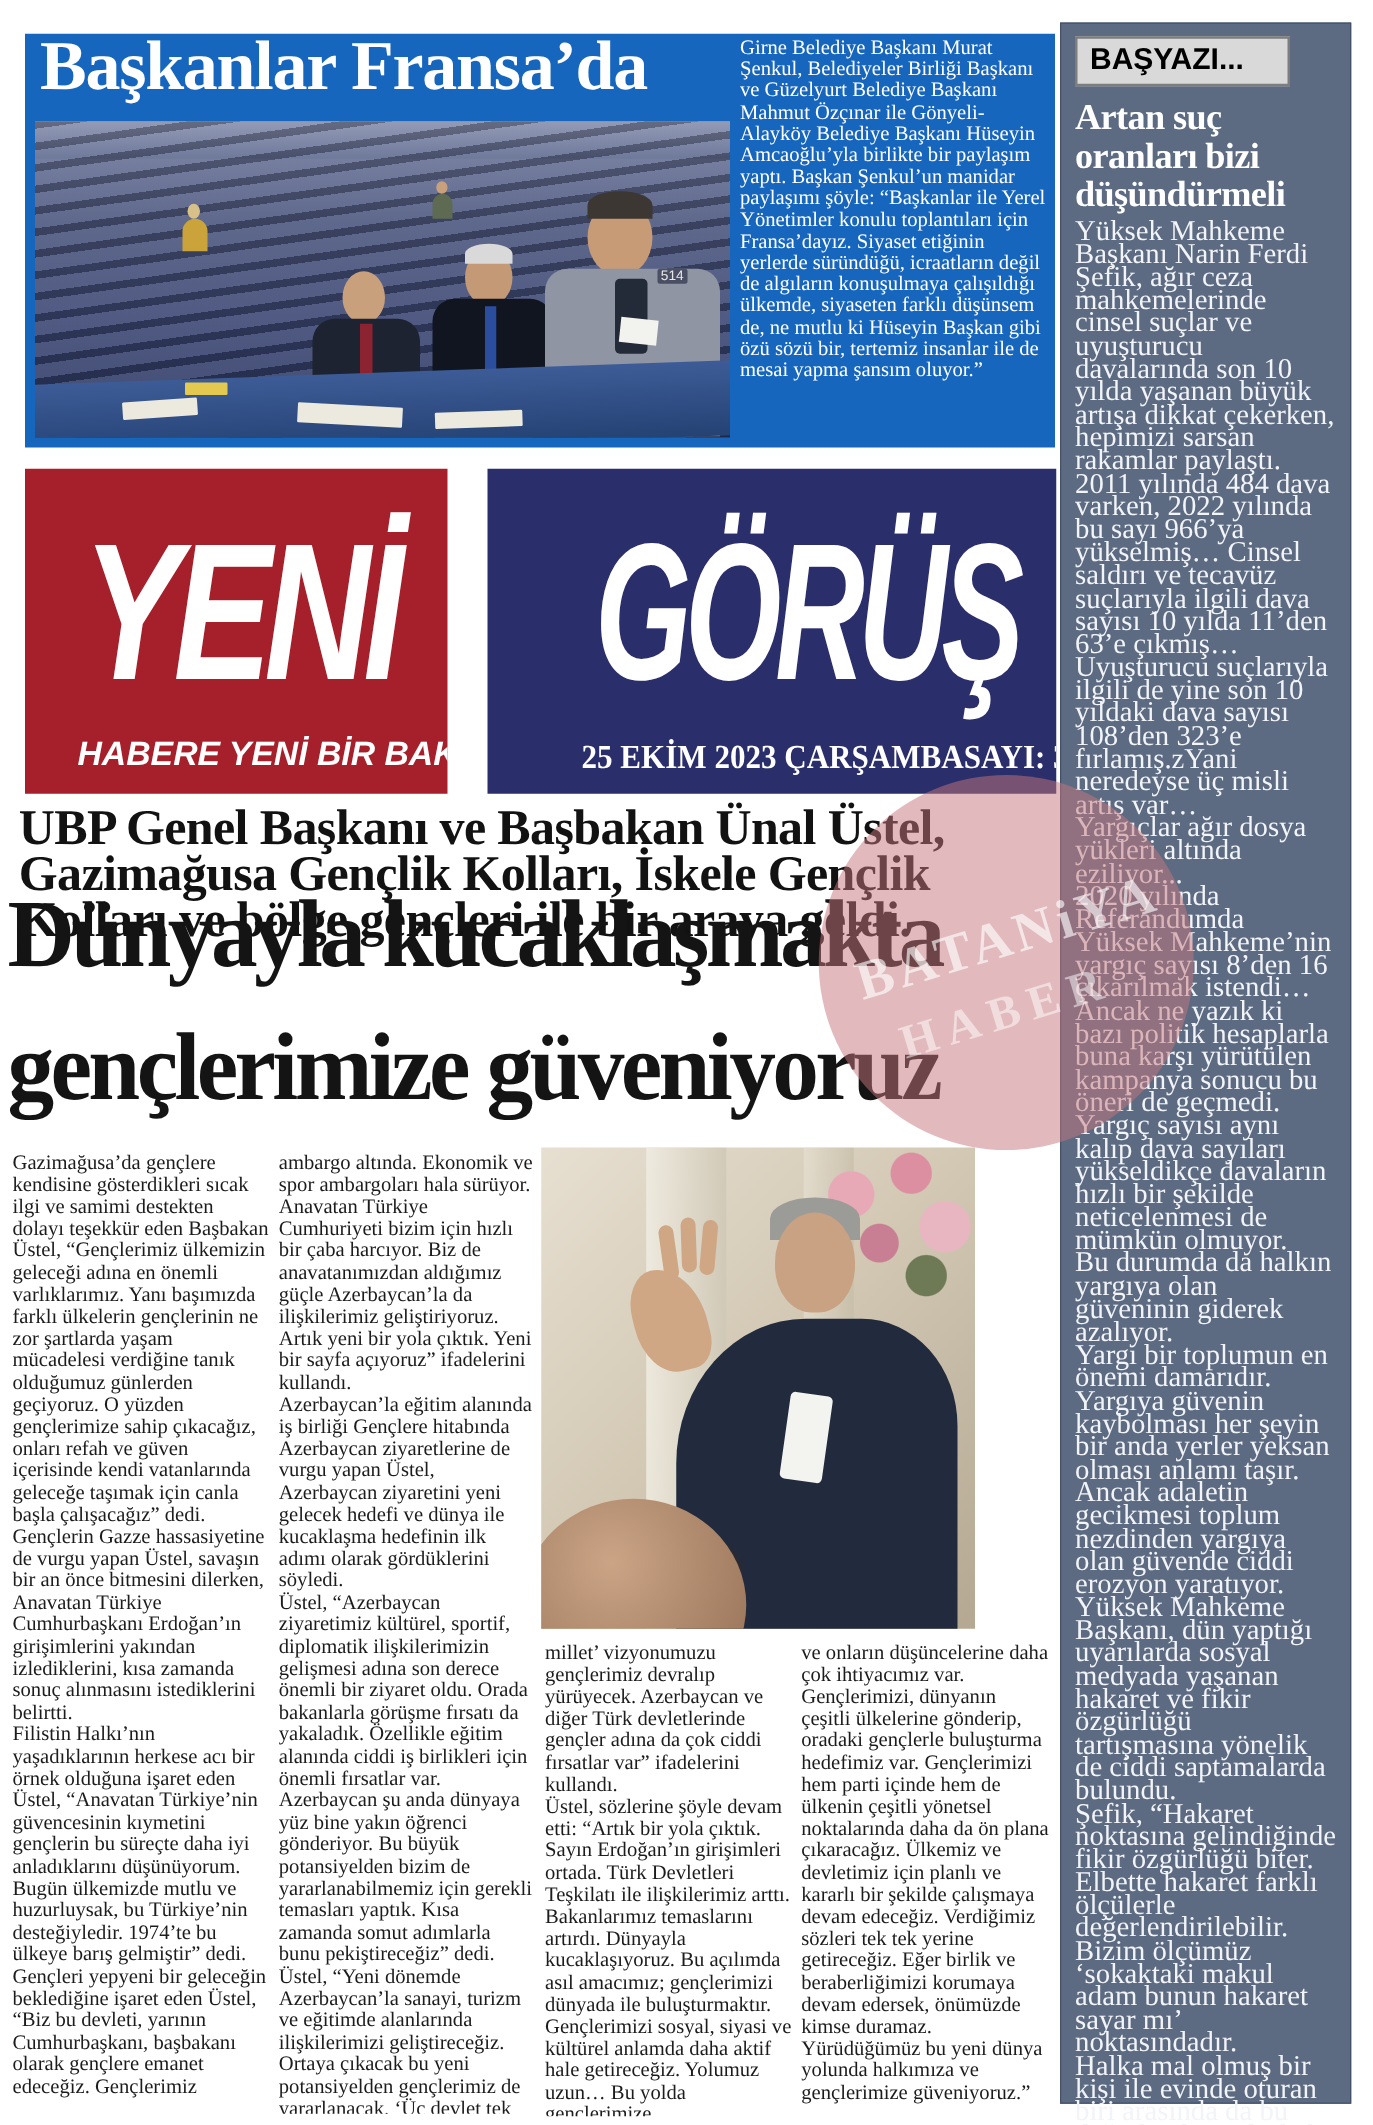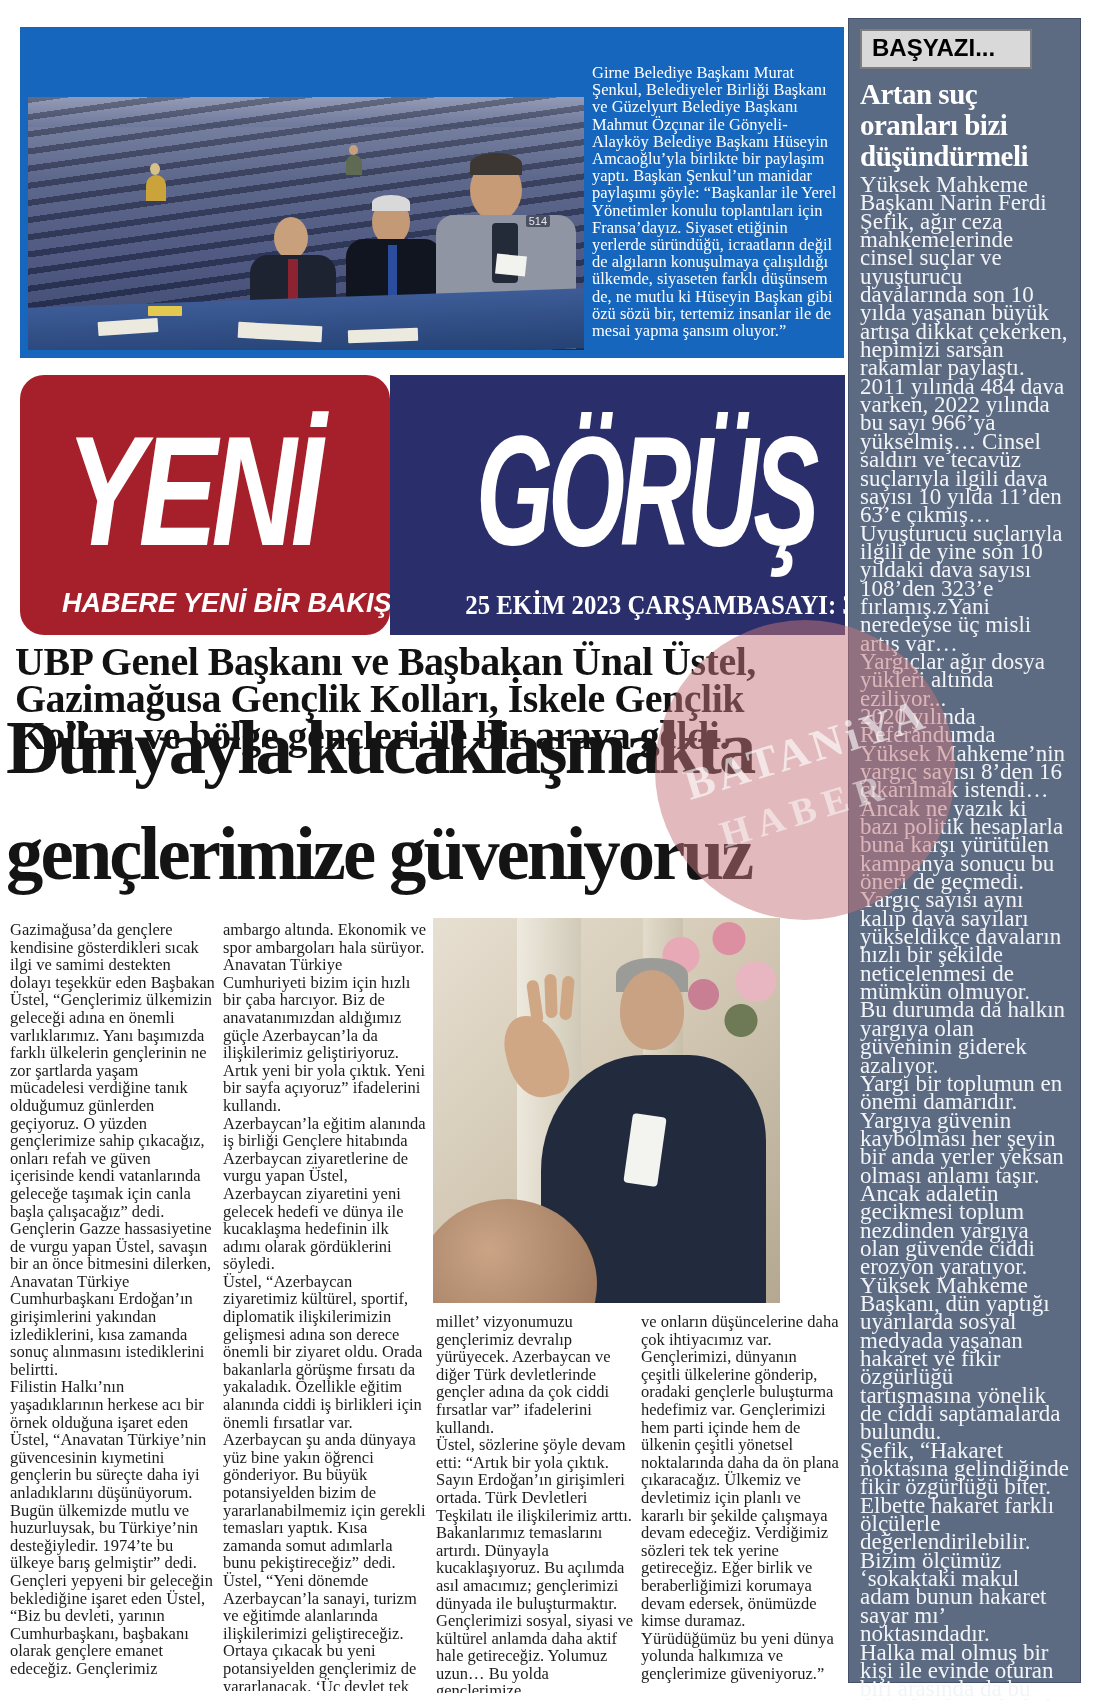--- a/index.html
+++ b/index.html
@@ -6,41 +6,41 @@
   body{
     width:1098px;height:1700px;position:relative;overflow:hidden;background:#ffffff;
     font-family:"Liberation Serif","DejaVu Serif",serif;color:#1b1b1b;
   }
   [data-interactable]{box-sizing:border-box;}
   .para{margin:0;padding:0;}
 
   
   .top-section{position:absolute;left:20px;top:27px;width:824px;height:331px;background:#1766bd;}
   .top-headline{position:absolute;left:12px;top:-6px;font-weight:bold;font-size:56px;letter-spacing:-1px;color:#ffffff;white-space:nowrap;}
-  .top-body{position:absolute;left:572px;top:2px;width:248px;color:#ffffff;font-size:16.5px;line-height:17.2px;margin-top:35px;}
+  .top-body{position:absolute;left:572px;top:2px;width:248px;color:#ffffff;font-size:16.5px;line-height:17.2px;}
   .top-photo{position:absolute;left:8px;top:70px;width:556px;height:253px;overflow:hidden;
     background:linear-gradient(180deg,#8d96b2 0%,#5a6488 32%,#46507a 62%,#2c3760 100%);}
   .parl-rows{position:absolute;inset:0;background:repeating-linear-gradient(172deg,rgba(15,20,40,.5) 0 6px,rgba(105,115,150,.35) 6px 17px);opacity:.85;}
   .parl-gallery{position:absolute;top:0;left:0;right:0;height:30px;background:linear-gradient(#a7aec6,#707a9b);opacity:.9;}
   .parl-desk{position:absolute;bottom:-8px;left:0;right:0;height:60px;background:linear-gradient(#3d5c97,#25427400);background:linear-gradient(#3d5c97,#254274);transform:skewY(-2deg);}
   .paper{position:absolute;background:#eceadf;border-radius:1px;}
   .person{position:absolute;}
   .head{position:absolute;background:#c9a07c;border-radius:50%;}
   .torso{position:absolute;border-radius:18px 18px 0 0;}
   .desk-number{position:absolute;right:34px;top:118px;background:#4a4f63;color:#e8e8e8;font-family:"Liberation Sans",sans-serif;font-size:11px;padding:0 3px;border-radius:2px;}
 
   
   .editorial{position:absolute;left:848px;top:18px;width:233px;height:1665px;background:#5c6b82;border:1px solid #44506a;padding:10px 11px;}
   .kicker{background:#d9d9d9;border:2px solid #7d7d7d;color:#000;font-family:"Liberation Sans",sans-serif;
     font-weight:bold;font-size:24px;padding:3px 10px 5px 10px;width:172px;}
   .ed-title{color:#ffffff;font-weight:bold;font-size:29px;line-height:31px;margin:10px 0 4px 0;letter-spacing:-.5px;}
   .ed-body{color:#f2f4f8;font-size:23px;line-height:18.35px;}
 
   
-  .mast-red{position:absolute;left:20px;top:375px;width:370px;height:260px;background:#a6202b;overflow:hidden;border-radius:24px;}
+  .mast-red{position:absolute;left:20px;top:375px;width:338px;height:260px;background:#a6202b;overflow:hidden;}
   .mast-navy{position:absolute;left:390px;top:375px;width:455px;height:260px;background:#2a2e6b;overflow:hidden;}
   .logo-word{position:absolute;color:#ffffff;font-family:"Liberation Sans","DejaVu Sans",sans-serif;
     font-weight:bold;font-style:italic;font-size:118px;letter-spacing:-6px;transform:scaleY(1.32);transform-origin:top left;white-space:nowrap;}
   .logo-yeni{left:46px;top:26px;}
   .logo-gorus{left:86px;top:26px;transform:scaleY(1.32) scaleX(.84);}
   .tagline{position:absolute;left:42px;bottom:16px;color:#fff;font-family:"Liberation Sans",sans-serif;
     font-weight:bold;font-style:italic;font-size:27px;white-space:nowrap;}
   .date-row{position:absolute;left:0;right:0;bottom:14px;display:flex;justify-content:space-between;
     padding:0 36px 0 62px;color:#fff;font-weight:bold;font-size:27px;transform:scaleX(.92);transform-origin:center;white-space:nowrap;}
 
@@ -80,20 +80,21 @@
     background:rgba(197,118,124,.5);z-index:9;pointer-events:none;}
   .wm-text{position:absolute;left:16px;top:104px;width:270px;text-align:center;color:rgba(255,255,255,.62);
     font-size:44px;letter-spacing:4px;transform:rotate(-17deg);font-weight:bold;}
   .wm-text2{position:absolute;left:30px;top:168px;width:240px;text-align:center;color:rgba(255,255,255,.5);
     font-size:38px;letter-spacing:8px;transform:rotate(-17deg);font-weight:bold;}
 </style>
 </head>
 <body data-interactable="false">
 
 <div class="top-section" data-interactable="false">
+  <div class="top-headline" data-interactable="false">Başkanlar Fransa’da</div>
 
   <div class="top-photo" data-interactable="false">
     <div class="parl-gallery" data-interactable="false"></div>
     <div class="parl-rows" data-interactable="false"></div>
 
     <div class="person" data-interactable="false" style="left:118px;top:78px;">
         <div class="head" style="width:10px;height:12px;left:4px;top:-12px;background:#d8c089;"></div>
         <div class="torso" style="width:20px;height:26px;background:#caa43a;"></div>
       </div>
     <div class="person" data-interactable="false" style="left:318px;top:58px;">

